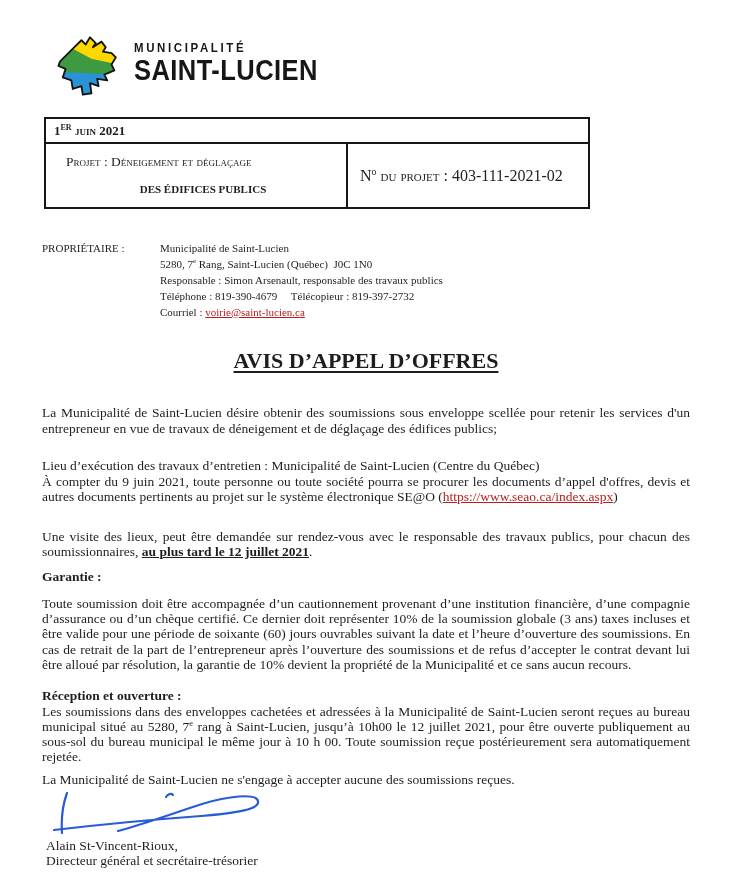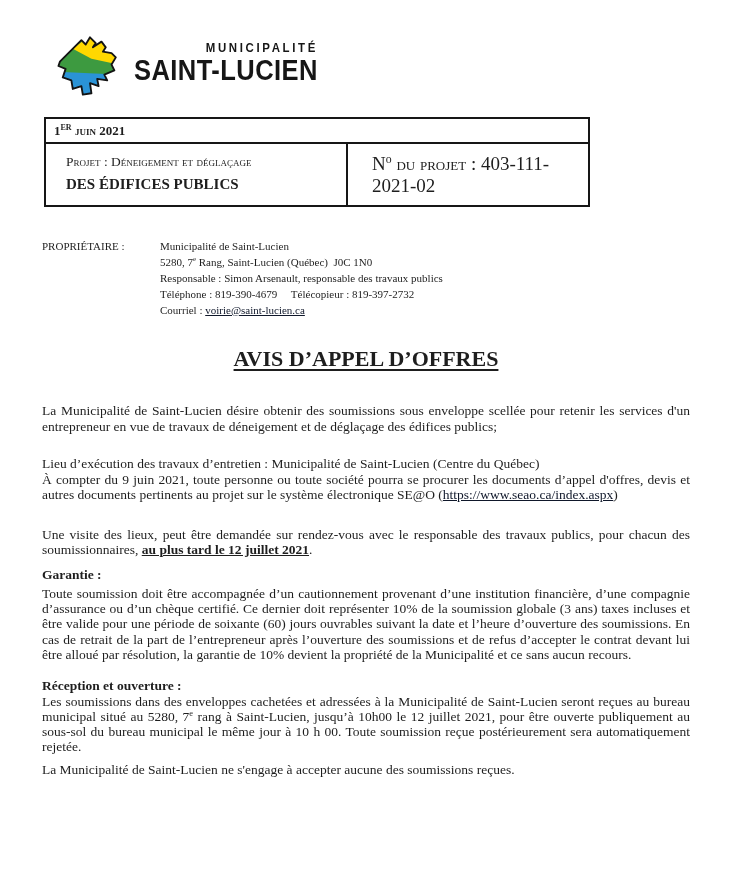--- a/index.html
+++ b/index.html
@@ -1,57 +1,57 @@
 <!DOCTYPE html>
 <html><head>
 <meta charset="utf-8">
 <style>
   html,body{margin:0;padding:0;background:#ffffff;}
   body{width:730px;height:876px;overflow:hidden;position:relative;
        font-family:"Liberation Serif","DejaVu Serif",serif;color:#1e1e1e;}
   .page{padding:33px 40px 0 42px;}
 
   
-  .logo-row{display:flex;align-items:flex-start;margin-left:12px;height:72px;text-align:right;}
+  .logo-row{display:flex;align-items:flex-start;margin-left:12px;height:72px;}
   .logo-mark{width:72px;height:66px;flex:0 0 auto;}
   .logo-text{margin-left:8px;margin-top:8px;font-family:"Liberation Sans","DejaVu Sans",sans-serif;
              color:#161616;transform:scaleX(0.88);transform-origin:left top;}
   .logo-top{font-size:13px;font-weight:700;letter-spacing:3px;line-height:14px;}
   .logo-bottom{font-size:29px;font-weight:700;letter-spacing:0.5px;line-height:30px;}
 
   
   .info-table{margin:12px 0 0 2px;width:546px;border:2px solid #161616;border-collapse:collapse;}
   .info-table td{border:2px solid #161616;vertical-align:middle;}
   .date-cell{padding:4px 8px 3px 8px;font-weight:700;font-size:13px;}
   .smallcaps{font-variant:small-caps;}
   .project-cell{width:274px;padding:10px 6px 12px 20px;font-size:13.5px;}
-  .project-line2{font-weight:700;font-size:15px;margin-top:6px;}
-  .projno-cell{padding-left:24px;font-size:19px;}
+  .project-line2{font-weight:700;text-align:center;font-size:11px;margin-top:13px;}
+  .projno-cell{padding-left:12px;font-size:16px;}
   sup{font-size:0.62em;line-height:0;}
 
   
   .owner{display:flex;margin-top:31px;font-size:11px;line-height:16px;}
   .owner-label{width:118px;flex:0 0 auto;}
   .owner-lines div{white-space:pre-wrap;}
-  a.doclink{color:#0f172a;text-decoration:underline;}
+  a.doclink{color:#b91c1c;text-decoration:underline;}
 
   
   .doc-title{margin-top:28px;text-align:center;font-size:22px;font-weight:700;
              text-decoration:underline;text-underline-offset:3px;text-decoration-thickness:2px;}
 
   
   p{margin:0;font-size:13.5px;line-height:15.5px;}
   .just{text-align:justify;}
   .p-intro{margin-top:31px;}
   .p-location{margin-top:22px;}
   .h-doc{margin-top:15px;font-weight:700;}
   .p-doc{margin-top:0;}
   .p-visit{margin-top:24px;}
   .h-gar{margin-top:9px;font-weight:700;}
-  .p-gar{margin-top:4px;line-height:15.2px;}
+  .p-gar{margin-top:12px;line-height:15.2px;}
   .h-rec{margin-top:16px;font-weight:700;}
   .p-rec{margin-top:0;line-height:15.2px;}
   .p-nocommit{margin-top:8px;}
   .bold-ul{font-weight:700;text-decoration:underline;}
 
   
   .sig-wrap{margin-top:2px;margin-left:4px;height:44px;margin-bottom:-4px;}
   .sig-name,.sig-title{font-size:13.5px;line-height:15.5px;}
 </style>
 </head>
@@ -116,14 +116,25 @@
   <p class="p-visit just"><span>Une visite des lieux, peut être demandée sur rendez-vous avec le responsable des travaux publics, pour chacun des soumissionnaires, </span><span class="bold-ul">au plus tard le 12 juillet 2021</span><span>.</span></p>
 
   <p class="h-gar">Garantie :</p>
   <p class="p-gar just">Toute soumission doit être accompagnée d’un cautionnement provenant d’une institution financière, d’une compagnie d’assurance ou d’un chèque certifié.  Ce dernier doit représenter 10% de la soumission globale (3 ans) taxes incluses et être valide pour une période de soixante (60) jours ouvrables suivant la date et l’heure d’ouverture des soumissions. En cas de retrait de la part de l’entrepreneur après l’ouverture des soumissions et de refus d’accepter le contrat devant lui être alloué par résolution, la garantie de 10% devient la propriété de la Municipalité et ce sans aucun recours.</p>
 
   <p class="h-rec">Réception et ouverture :</p>
   <p class="p-rec just"><span>Les soumissions dans des enveloppes cachetées et adressées à la Municipalité de Saint-Lucien seront reçues au bureau municipal situé au 5280, 7</span><sup>e</sup><span> rang à Saint-Lucien, jusqu’à 10h00 le 12 juillet 2021, pour être ouverte publiquement au sous-sol du bureau municipal le même jour à 10 h 00. Toute soumission reçue postérieurement sera automatiquement rejetée.</span></p>
 
   <p class="p-nocommit">La Municipalité de Saint-Lucien ne s'engage à accepter aucune des soumissions reçues.</p>
 
+  <div class="sig-wrap">
+    <svg width="230" height="44" viewBox="0 0 230 44" xmlns="http://www.w3.org/2000/svg">
+      <g fill="none" stroke="#2a5bd7" stroke-width="2.2" stroke-linecap="round">
+        <path d="M21,3 C17,14 15,28 16,43"></path>
+        <path d="M8,40 C50,35 115,29 155,26 C192,23 214,19 212,11 C210,3 182,6 156,14 C128,23 98,34 72,41"></path>
+        <path d="M120,7 C122,4 125,3 127,5"></path>
+      </g>
+    </svg>
+    <div class="sig-name">Alain St-Vincent-Rioux,</div>
+    <div class="sig-title">Directeur général et secrétaire-trésorier</div>
+  </div>
 
 </div>
 
 </body></html>

